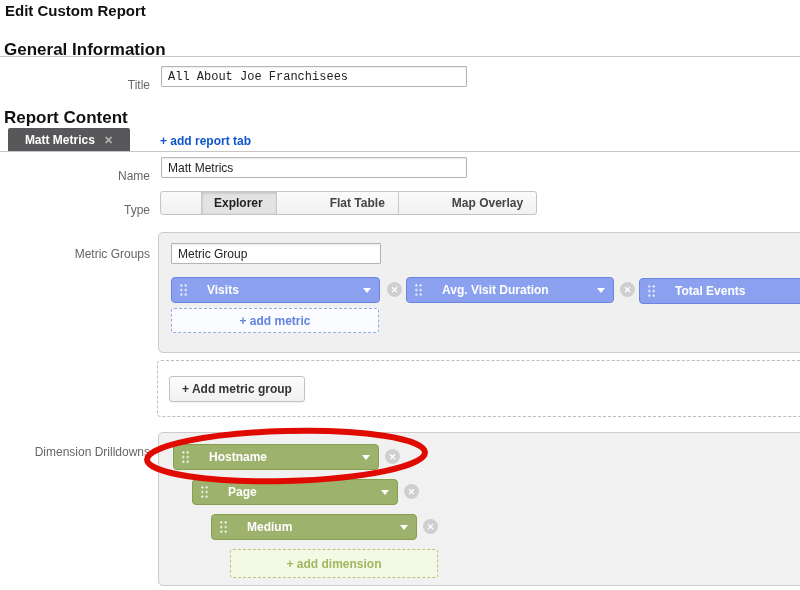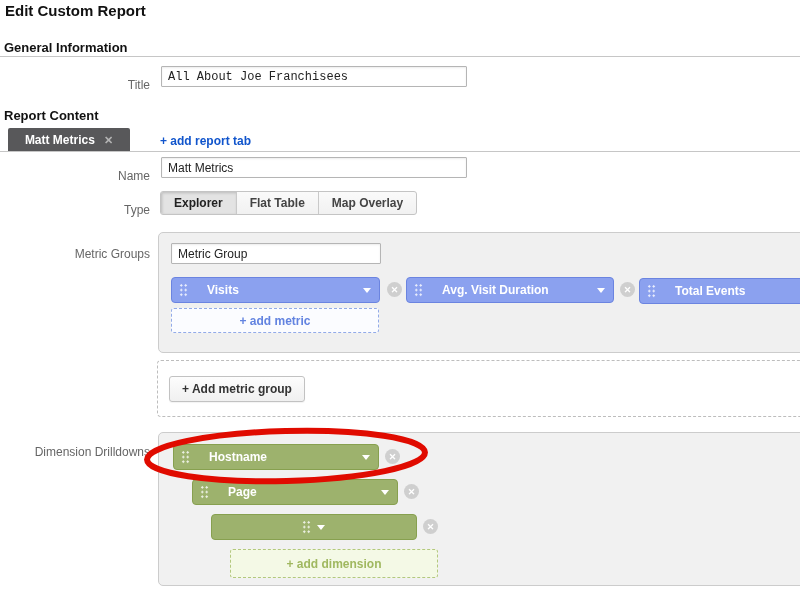--- a/index.html
+++ b/index.html
@@ -3,21 +3,21 @@
 <meta charset="utf-8">
 <style>
   * { margin:0; padding:0; box-sizing:border-box; }
   html,body { width:800px; height:590px; background:#fff; overflow:hidden; }
   body { font-family:"Liberation Sans", sans-serif; position:relative; color:#333; }
 
   .abs { position:absolute; }
 
   
   .h1 { font-size:15px; font-weight:bold; color:#111; }
-  .h2 { font-size:13px; font-weight:bold; color:#111; }
+  .h2 { font-size:17px; font-weight:bold; color:#111; }
   .rule { height:1px; background:#c6c6c6; left:0; right:0; }
 
   
   .flabel { width:150px; text-align:right; font-size:12px; color:#666;margin-top:7px; }
   .tinput {
     height:21px; border:1px solid #b5b5b5; border-radius:1px;
     font-family:"Liberation Sans", sans-serif; font-size:12px; color:#222;
     padding:0 6px; background:#fff; box-shadow:inset 0 1px 2px rgba(0,0,0,.08);
   }
 
@@ -31,21 +31,21 @@
   .tab-close { color:#b4b4b4; font-size:11px; font-weight:bold; line-height:1; }
   .tab-close::before { content:"\2715"; }
   .tabline { top:151px; }
   .addtab { left:160px; top:134px; font-size:12px; font-weight:bold; color:#1155cc; cursor:pointer; }
 
   
   .seg { left:160px; top:191px; display:inline-flex; border:1px solid #c4c4c4; border-radius:3px; overflow:hidden; background:linear-gradient(#fafafa,#f1f1f1); }
   .seg .segbtn {
     border:0; border-right:1px solid #c9c9c9; background:transparent;
     font-family:"Liberation Sans", sans-serif; font-size:12px; font-weight:bold; color:#444;
-    padding:4px 13px; height:22px; cursor:pointer;
+    padding:4px 13px; height:22px; cursor:pointer;margin-left:40px;
   }
   .seg .segbtn:last-child { border-right:0; }
   .seg .segbtn.selected { background:#e3e3e3; box-shadow:inset 1px 1px 3px rgba(0,0,0,.18); color:#222; }
 
   
   .groupbox { background:#f0f0f0; border:1px solid #ccc; border-radius:5px; overflow:hidden; }
   .dashedbox { border:1px dashed #bdbdbd; border-radius:4px; }
 
   
   .pill { display:flex; align-items:center; height:26px; border-radius:4px; padding:0 8px 0 7px; cursor:pointer; }
@@ -156,20 +156,21 @@
 
   <div class="abs pill green" style="left:33px; top:46px; width:206px;">
     <span class="grip"></span>
     <span class="pill-label">Page</span>
     <span class="caret"></span>
   </div>
   <span class="abs xbtn" style="left:245px; top:51px;"></span>
 
   <div class="abs pill green" style="left:52px; top:81px; width:206px;">
     <span class="grip"></span>
+    <span class="pill-label">Medium</span>
     <span class="caret"></span>
   </div>
   <span class="abs xbtn" style="left:264px; top:86px;"></span>
 
   <div class="abs adddim" style="left:71px; top:116px; width:208px; height:29px;">+ add dimension</div>
 </div>
 
 <svg class="abs annot" style="left:140px; top:423px;" width="296" height="66">
   <ellipse cx="146" cy="33" rx="139" ry="25" fill="none" stroke="#e00b00" stroke-width="6" transform="rotate(-1.5 146 33)"></ellipse>
 </svg>

